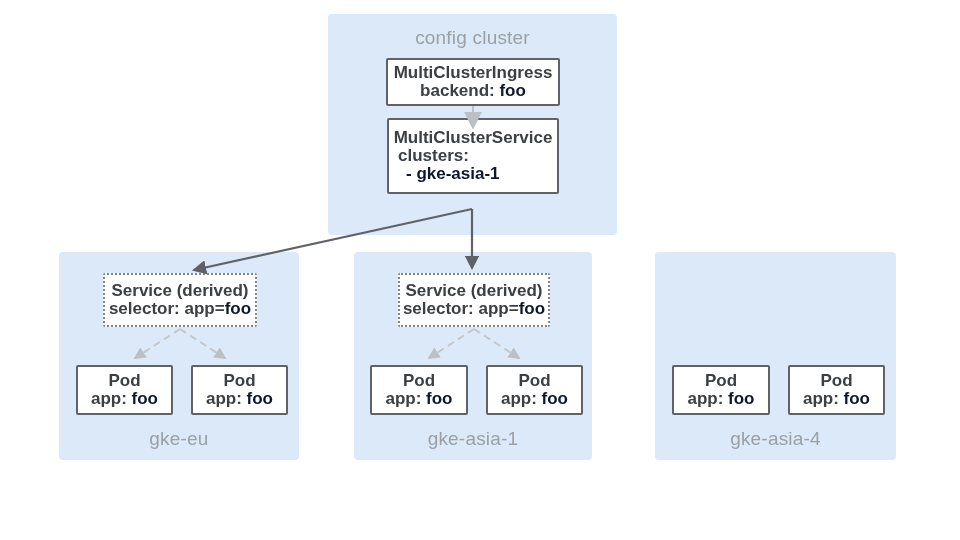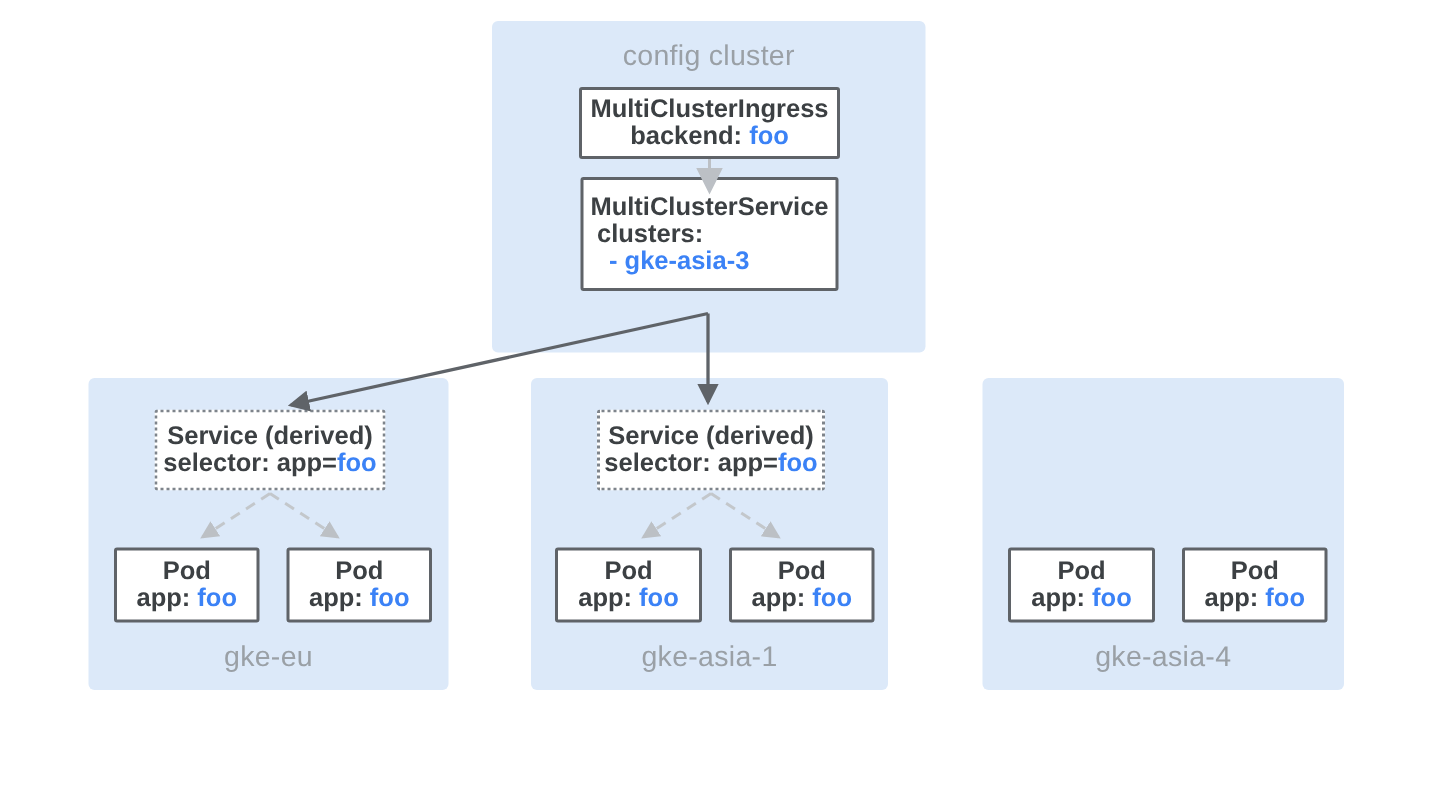--- a/index.html
+++ b/index.html
@@ -39,21 +39,21 @@
     justify-content: center;
     font-size: 17px;
     font-weight: 700;
     color: #3c4043;
     line-height: 18px;
   }
   .node.dotted { border: 2px dotted #7e848b; }
   .node .center { text-align: center; }
   .node .left { text-align: left; padding-left: 9px; }
   .node .indent { padding-left: 17px; }
-  .blue { color: #3b82f6; }
+  .blue { color: #0f172a; }
 
   svg.arrows {
     position: absolute; inset: 0;
     width: 960px; height: 540px;
     pointer-events: none;
     z-index: 5;
   }
 </style>
 </head>
 <body>
@@ -65,21 +65,21 @@
   </div>
 
   <div class="node" style="left:386px; top:58px; width:174px; height:48px;">
     <div class="center">MultiClusterIngress</div>
     <div class="center"><span>backend: </span><span class="blue">foo</span></div>
   </div>
 
   <div class="node" style="left:387px; top:118px; width:172px; height:76px;">
     <div class="center">MultiClusterService</div>
     <div class="left">clusters:</div>
-    <div class="left indent blue">- gke-asia-3</div>
+    <div class="left indent blue">- gke-asia-1</div>
   </div>
 
   <div class="region" style="left:59px; top:252px; width:240px; height:208px;">
     <div class="region-title bottom">gke-eu</div>
   </div>
 
   <div class="node dotted" style="left:103px; top:273px; width:154px; height:54px;">
     <div class="center">Service (derived)</div>
     <div class="center"><span>selector: app=</span><span class="blue">foo</span></div>
   </div>

